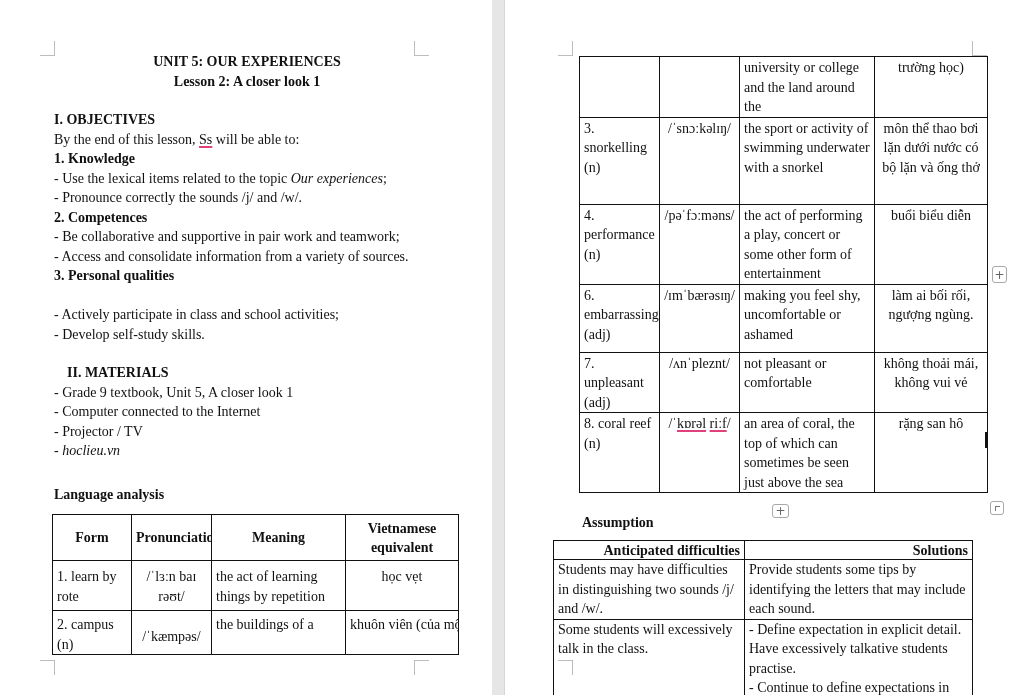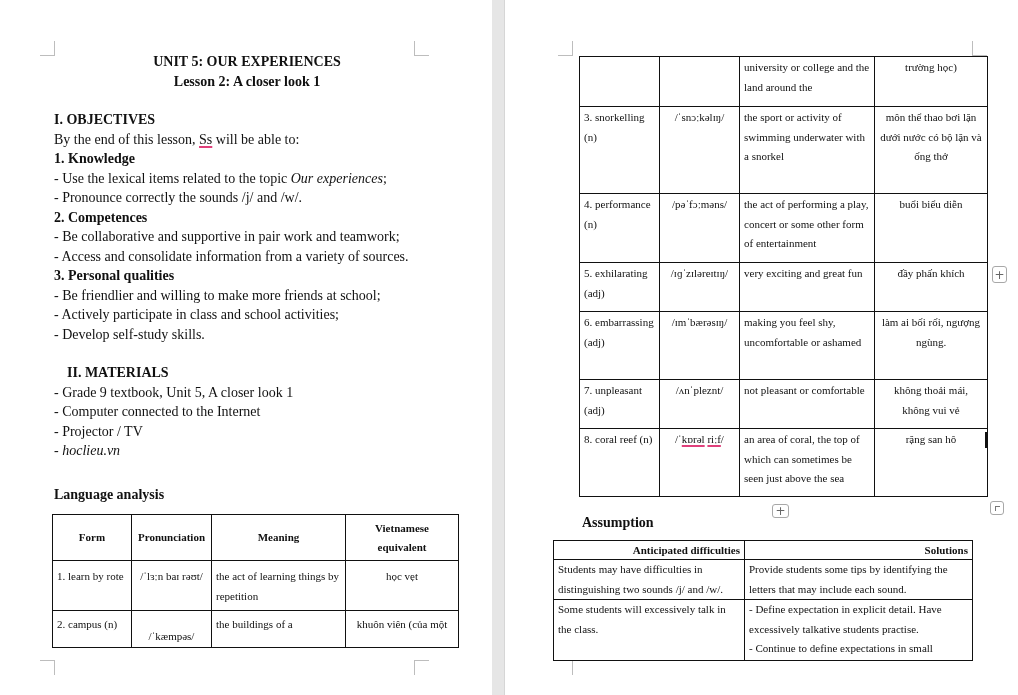--- a/index.html
+++ b/index.html
@@ -21,21 +21,21 @@
   .crop.tr { border-left-width: 1px; border-bottom-width: 1px; }
   .crop.bl { border-right-width: 1px; border-top-width: 1px; }
   .crop.br { border-left-width: 1px; border-top-width: 1px; }
 
   .t { position: absolute; font-size: 14px; white-space: nowrap; line-height: 14px; }
   .b { font-weight: bold; }
   .i { font-style: italic; }
   .center { text-align: center; }
   .squiggle { text-decoration: underline; text-decoration-color: #e0407b; text-decoration-thickness: 2px; text-underline-offset: 2px; }
 
-  table.doc { position: absolute; border-collapse: collapse; font-size: 11px; line-height: 19.5px; table-layout: fixed; }
+  table.doc { position: absolute; border-collapse: collapse; font-size: 14px; line-height: 19.5px; table-layout: fixed; }
   table.doc td { border: 1.5px solid #111; vertical-align: top; padding: 1px 4px 0 4px; box-sizing: border-box; overflow: hidden; }
   table.doc td.c { text-align: center; }
   table.doc td.h { font-weight: bold; text-align: center; vertical-align: middle; }
   table.small td { line-height: 19.5px; padding: 0 4px; }
   table.small td.h { line-height: 15px; text-align: right; }
 
   .ctrl {
     position: absolute; width: 17px; height: 14px; border: 1px solid #a8a8a8; border-radius: 3px;
     background: #fff; font-family: "DejaVu Sans", sans-serif; font-size: 12px; line-height: 13px;
     text-align: center; color: #666; box-sizing: border-box;
@@ -68,21 +68,20 @@
   <div class="t" style="left:54px;top:172px;">
     <span>- Use the lexical items related to the topic </span><span class="i">Our experiences</span><span>;</span>
   </div>
   <div class="t" style="left:54px;top:191px;">- Pronounce correctly the sounds /j/ and /w/.</div>
 
   <div class="t b" style="left:54px;top:211px;">2. Competences</div>
   <div class="t" style="left:54px;top:230px;">- Be collaborative and supportive in pair work and teamwork;</div>
   <div class="t" style="left:54px;top:250px;">- Access and consolidate information from a variety of sources.</div>
 
   <div class="t b" style="left:54px;top:269px;">3. Personal qualities</div>
-  <div class="t" style="left:54px;top:289px;">- Be friendlier and willing to make more friends at school;</div>
   <div class="t" style="left:54px;top:308px;text-align:center;">- Actively participate in class and school activities;</div>
   <div class="t" style="left:54px;top:328px;">- Develop self-study skills.</div>
 
   <div class="t b" style="left:54px;top:366px;margin-left:13px;">II. MATERIALS</div>
   <div class="t" style="left:54px;top:386px;">- Grade 9 textbook, Unit 5, A closer look 1</div>
   <div class="t" style="left:54px;top:405px;">- Computer connected to the Internet</div>
   <div class="t" style="left:54px;top:425px;">- Projector / TV</div>
   <div class="t" style="left:54px;top:444px;">
     <span>- </span><span class="i">hoclieu.vn</span>
   </div>
@@ -146,26 +145,20 @@
     <td class="c">/ˈsnɔːkəlɪŋ/</td>
     <td>the sport or activity of swimming underwater with a snorkel</td>
     <td class="c" style="padding:1px 1px 0 1px;">môn thể thao bơi lặn dưới nước có bộ lặn và ống thở</td>
   </tr>
   <tr style="height:69px;">
     <td>4. performance (n)</td>
     <td class="c">/pəˈfɔːməns/</td>
     <td>the act of performing a play, concert or some other form of entertainment</td>
     <td class="c">buổi biểu diễn</td>
   </tr>
-  <tr style="height:49px;">
-    <td>5. exhilarating (adj)</td>
-    <td class="c" style="padding:1px 2px 0 2px;">/ɪɡˈzɪləreɪtɪŋ/</td>
-    <td>very exciting and great fun</td>
-    <td class="c">đầy phấn khích</td>
-  </tr>
   <tr style="height:68px;">
     <td>6. embarrassing (adj)</td>
     <td class="c">/ɪmˈbærəsɪŋ/</td>
     <td>making you feel shy, uncomfortable or ashamed</td>
     <td class="c">làm ai bối rối, ngượng ngùng.</td>
   </tr>
   <tr style="height:49px;margin-top:12px;">
     <td>7. unpleasant (adj)</td>
     <td class="c">/ʌnˈpleznt/</td>
     <td>not pleasant or comfortable</td>

